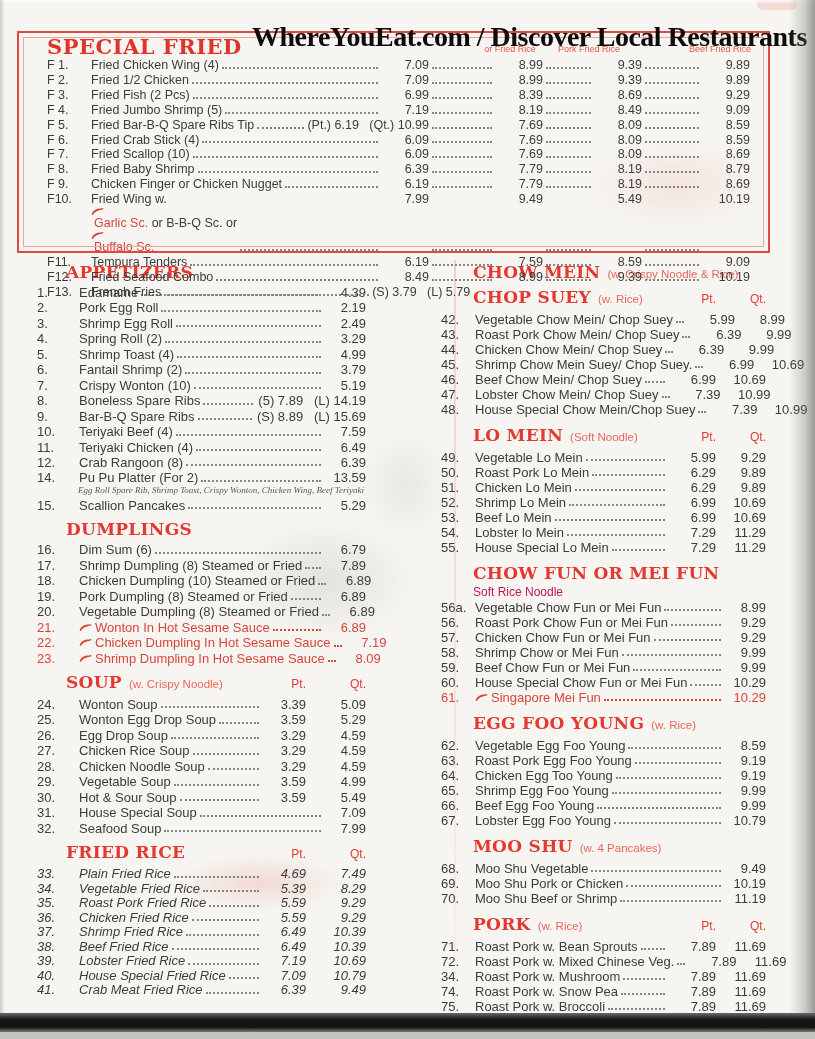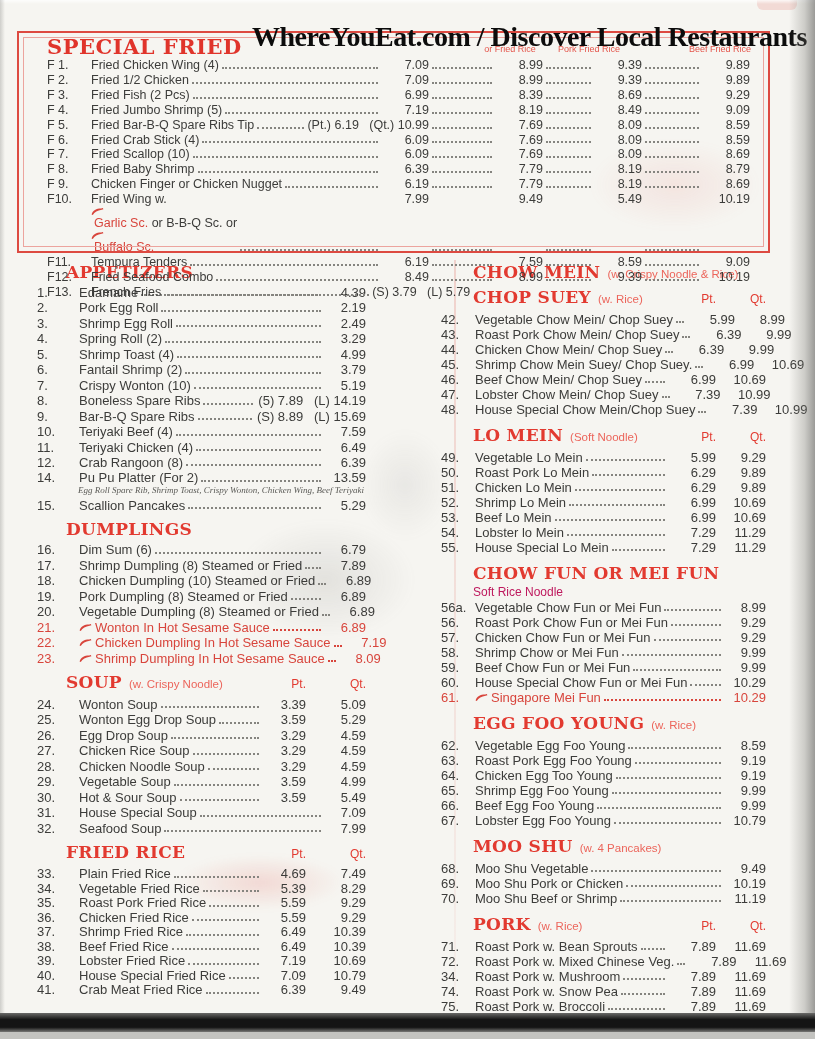--- a/index.html
+++ b/index.html
@@ -60,21 +60,21 @@
   .h-title{font-family:"DejaVu Serif",serif;font-weight:bold;font-size:17px;color:#e23a30;letter-spacing:.3px;}
   .h-sub{font-size:11.5px;color:#ec655b;margin-left:7px;white-space:nowrap;}
   .h-subline{font-size:12px;color:#be185d;line-height:13px;margin-bottom:1px;}
   .col-right .h-subline{margin-left:33px;}
   .h-spacer{flex:1 1 auto;}
   .h-pt,.h-qt{text-align:right;font-size:12px;color:#e23a30;}
   .h-pt{flex:0 0 var(--ptw);} .h-qt{flex:0 0 var(--qtw);}
   .row{display:flex;align-items:baseline;font-size:13px;white-space:nowrap;}
   .col-left .row{line-height:15.45px;}
   .col-right .row{line-height:15px;}
-  .col-left .sec-fr .row{line-height:14.5px;}
+  .col-left .sec-fr .row{line-height:14.5px;font-style:italic;}
   .num{flex:0 0 42px;padding-left:1px;}
   .col-right .num{flex:0 0 34px;}
   .pc{flex:0 0 var(--ptw);text-align:right;white-space:pre;}
   .qtc{flex:0 0 var(--qtw);}
   .single{flex:0 0 auto;min-width:40px;text-align:right;margin-left:2px;white-space:pre;}
   .spicy{color:#d8453c;}
   .spicy .dots{border-color:#d8453c;}
   .red{color:#d8453c;}
   .note{font-family:"Liberation Serif",serif;font-style:italic;font-size:9px;color:#5a5a56;
     line-height:10px;margin:-1px 0 3px 42px;white-space:nowrap;}

